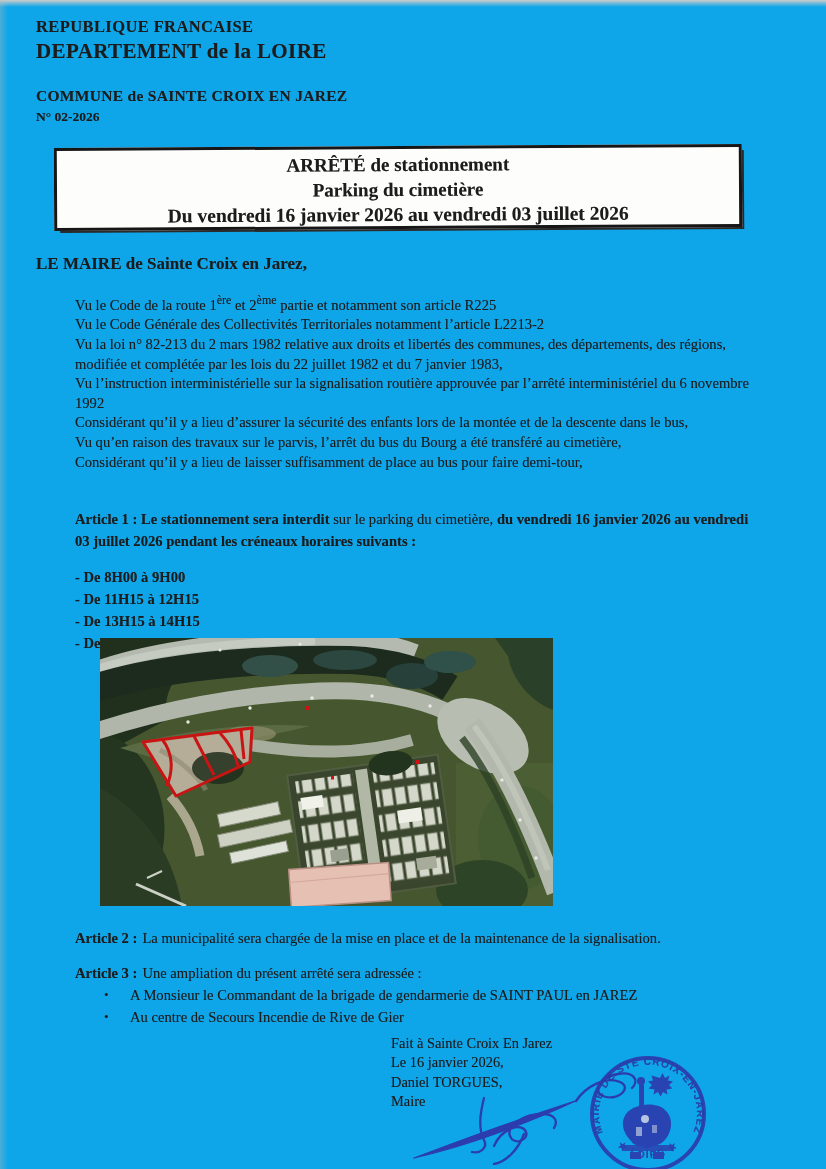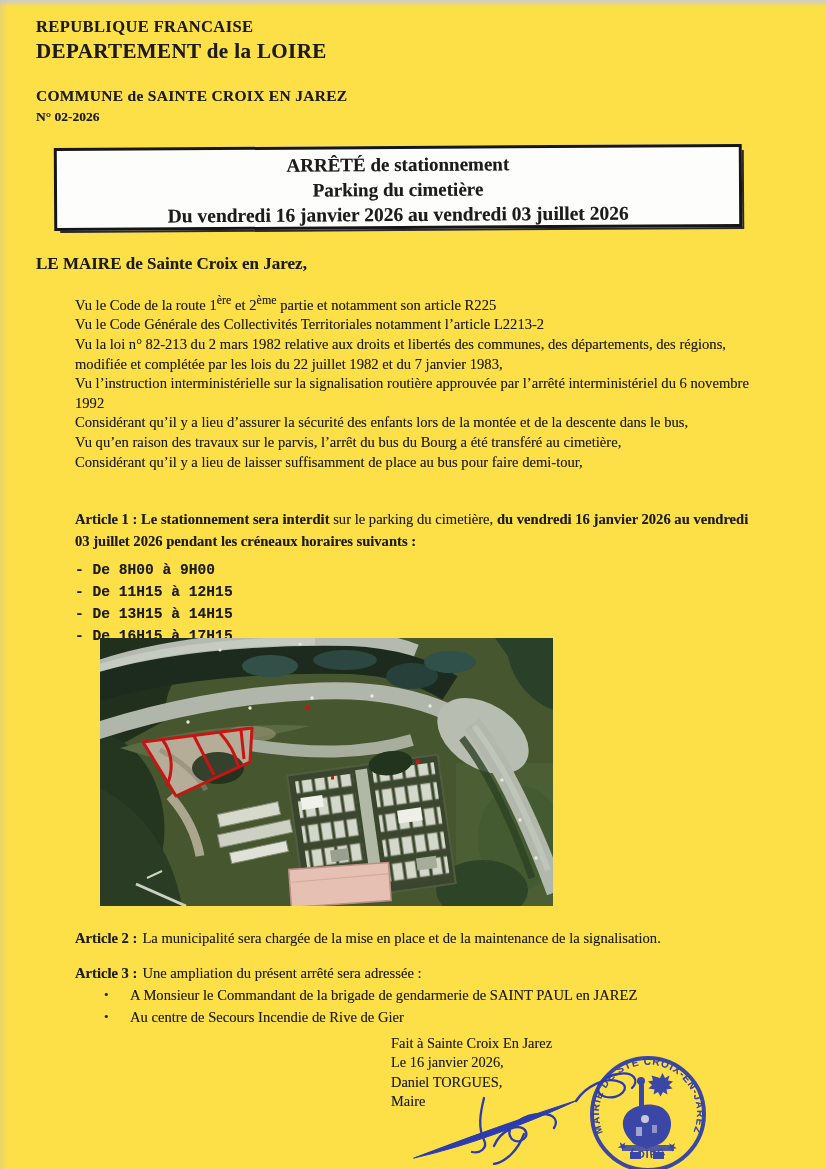--- a/index.html
+++ b/index.html
@@ -1,18 +1,18 @@
 <!DOCTYPE html>
 <html><head>
 <meta charset="utf-8">
 <style>
   html,body { margin:0; padding:0; background:#ffffff; }
   .page {
     position:relative; width:826px; height:1169px;
-    background:#fde047; overflow:hidden;
+    background:#0ea5e9; overflow:hidden;
     font-family:"Liberation Serif", serif; color:#1c1c1c;
   }
   .ink { text-shadow:0 0 .6px rgba(40,40,40,.45); }
   .abs { position:absolute; }
   .b { font-weight:bold; }
 
   .scan-top { position:absolute; left:0; top:0; width:826px; height:7px;
     background:linear-gradient(#cdcdca, rgba(255,255,255,0)); }
   .scan-left { position:absolute; left:0; top:0; width:8px; height:1169px;
     background:linear-gradient(90deg, rgba(190,190,186,.35), rgba(255,255,255,0)); }
@@ -39,21 +39,21 @@
   .recitals { left:75px; top:291px; width:728px; font-size:14.6px; }
   .recitals .line { line-height:19.6px; white-space:nowrap; }
   sup { font-size:12px; }
 
   .decree-heading { left:0; top:470px; width:826px; text-align:center;
     font-size:20px; letter-spacing:.5px; }
 
   .article1 { left:75px; top:509px; width:730px; font-size:14.6px; }
   .article1 .pline { line-height:21.5px; }
   .article1 .slot  { line-height:22px; font-weight:bold; }
-  .slots { margin-top:7px;font-family:Liberation Mono, monospace; }
+  .slots { margin-top:14px; }
 
   .photo { left:100px; top:638px; width:453px; height:268px; }
 
   .article2 { left:75px; top:928px; width:730px; font-size:14.6px; line-height:21px; }
   .article3-head { left:75px; top:963px; width:730px; font-size:14.6px; line-height:21px; }
   .bullet-row { position:absolute; font-size:14.6px; line-height:20px; }
   .bullet-dot { position:absolute; left:29px; top:0; font-size:13px; }
   .bullet-text { position:absolute; left:55px; top:0; width:640px; white-space:nowrap; }
   .br1 { left:75px; top:985px; width:700px; height:20px; }
   .br2 { left:75px; top:1007px; width:700px; height:20px; }

